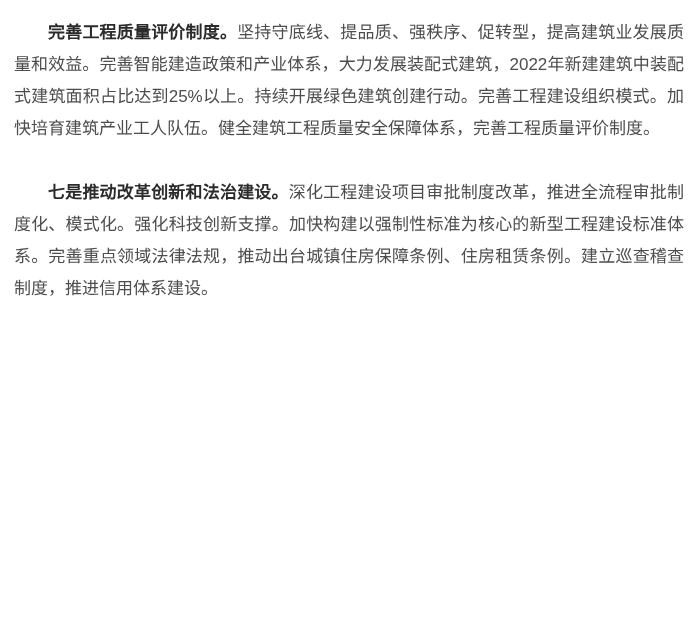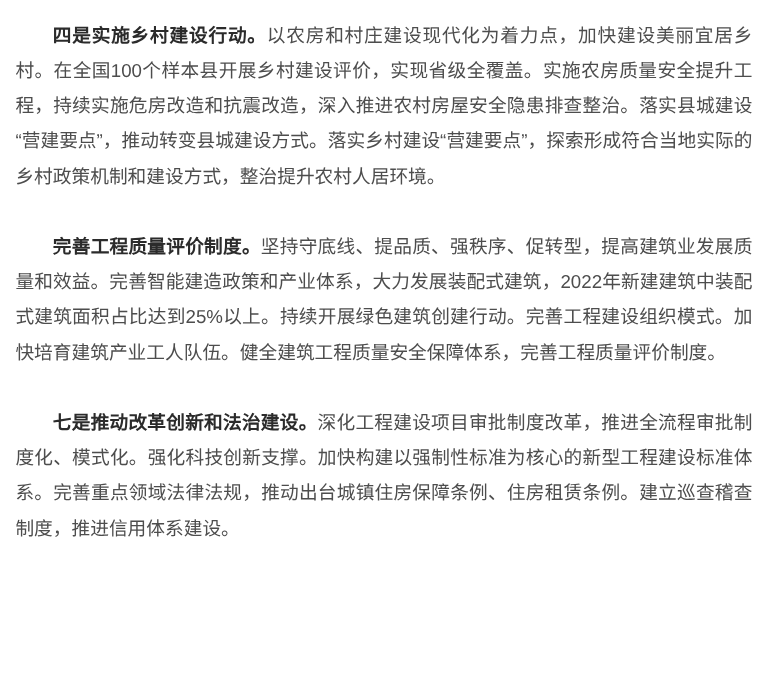--- a/index.html
+++ b/index.html
@@ -40,21 +40,20 @@
   .para .body-text {
     font-weight: 400;
   }
 </style>
 </head>
 <body>
 
 <div class="page">
   <div class="article">
 
-    <p class="para"><span class="lead">四是实施乡村建设行动。</span><span class="body-text">以农房和村庄建设现代化为着力点，加快建设美丽宜居乡村。在全国100个样本县开展乡村建设评价，实现省级全覆盖。实施农房质量安全提升工程，持续实施危房改造和抗震改造，深入推进农村房屋安全隐患排查整治。落实县城建设“营建要点”，推动转变县城建设方式。落实乡村建设“营建要点”，探索形成符合当地实际的乡村政策机制和建设方式，整治提升农村人居环境。</span></p>
 
 
     <p class="para"><span class="lead">完善工程质量评价制度。</span><span class="body-text">坚持守底线、提品质、强秩序、促转型，提高建筑业发展质量和效益。完善智能建造政策和产业体系，大力发展装配式建筑，2022年新建建筑中装配式建筑面积占比达到25%以上。持续开展绿色建筑创建行动。完善工程建设组织模式。加快培育建筑产业工人队伍。健全建筑工程质量安全保障体系，完善工程质量评价制度。</span></p>
 
     <p class="para"><span class="lead">七是推动改革创新和法治建设。</span><span class="body-text">深化工程建设项目审批制度改革，推进全流程审批制度化、模式化。强化科技创新支撑。加快构建以强制性标准为核心的新型工程建设标准体系。完善重点领域法律法规，推动出台城镇住房保障条例、住房租赁条例。建立巡查稽查制度，推进信用体系建设。</span></p>
 
   </div>
 </div>
 
 </body></html>

